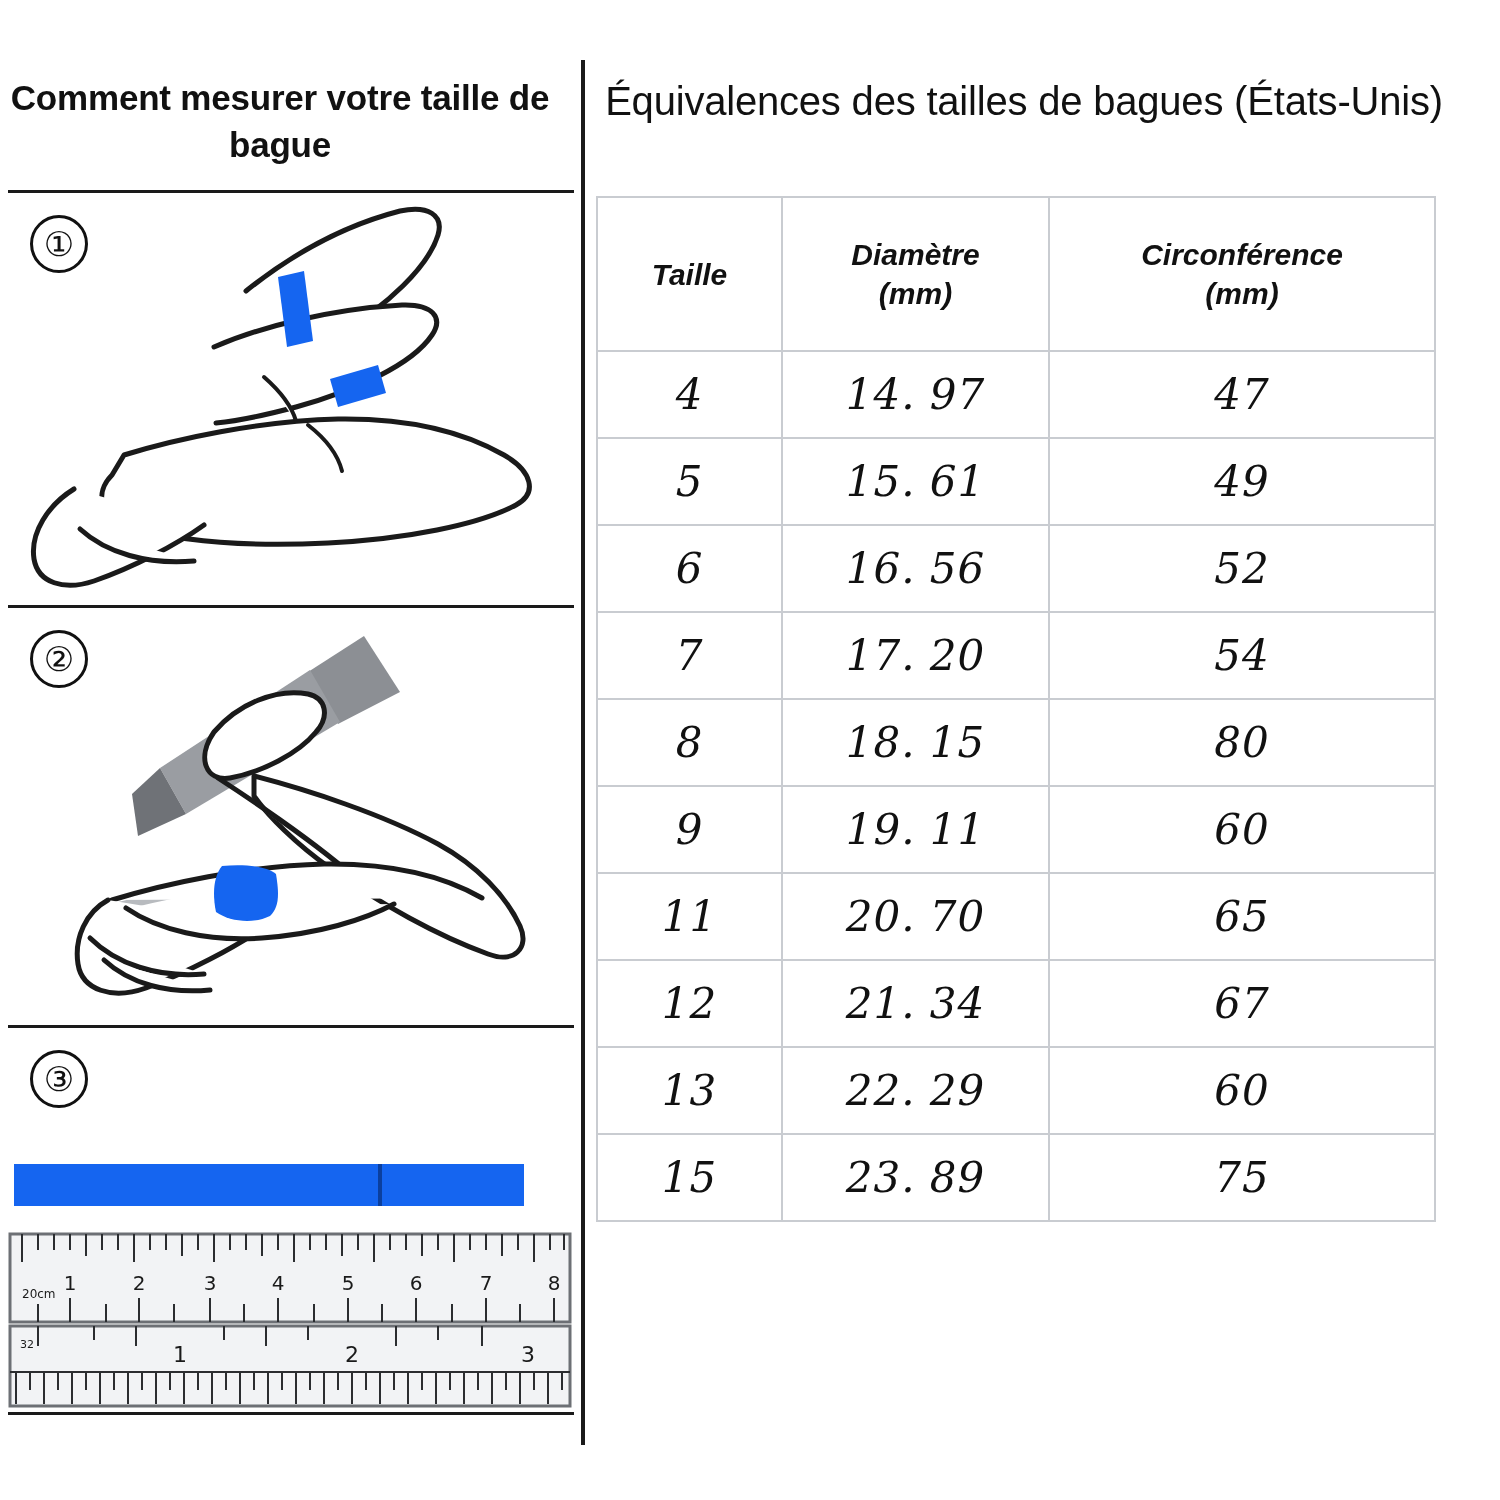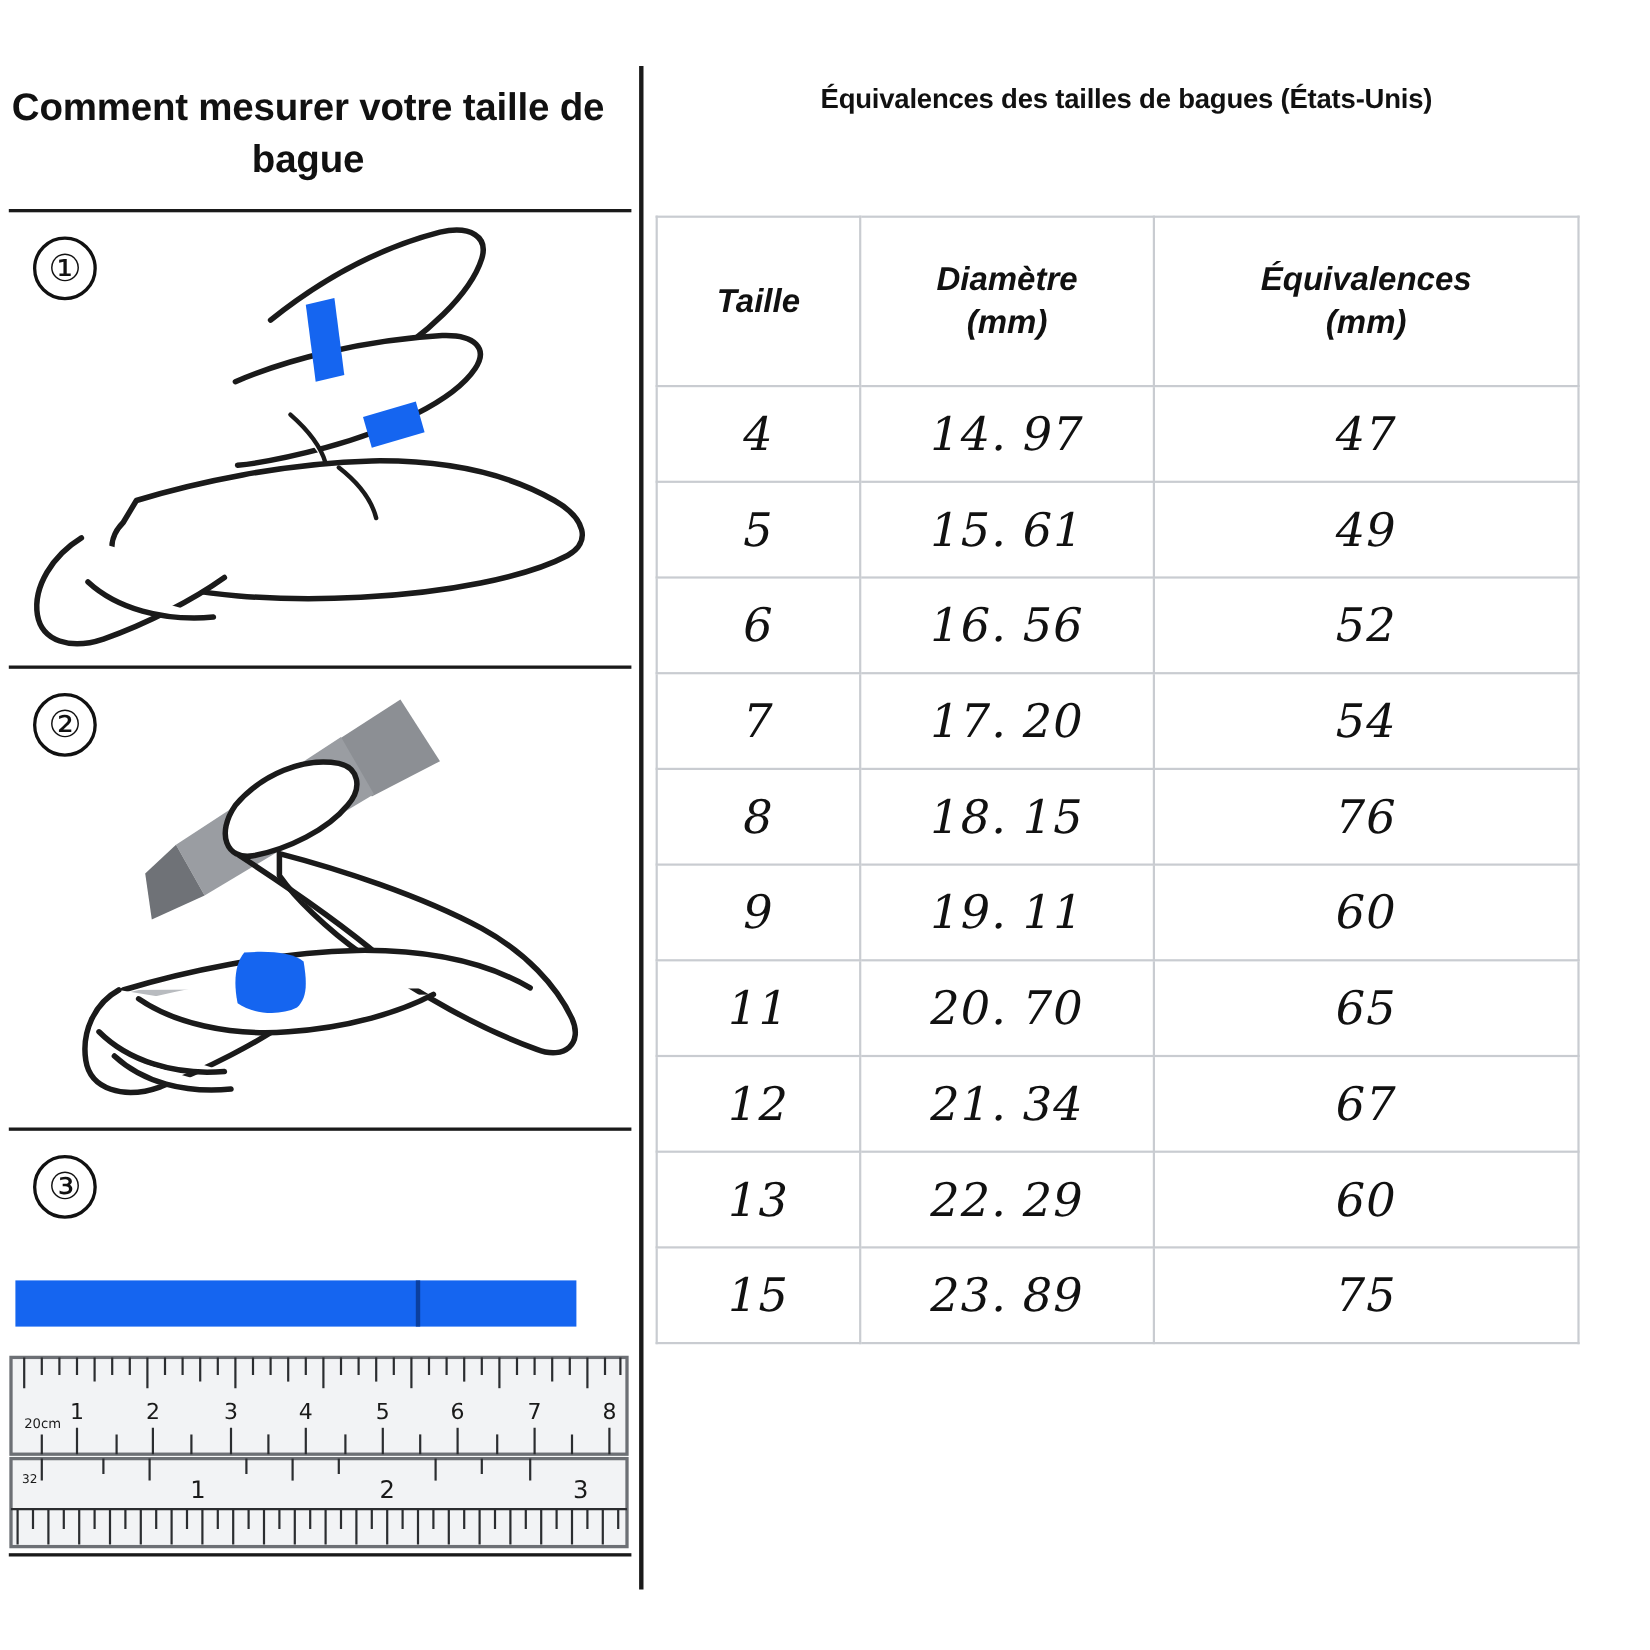--- a/index.html
+++ b/index.html
@@ -84,22 +84,22 @@
     top: 0;
     width: 856px;
     height: 1500px;
   }
   .right-title {
     position: absolute;
     top: 74px;
     left: 0;
     width: 856px;
     text-align: center;
-    font-size: 25px;
-    font-weight: bold;
+    font-size: 40px;
+    font-weight: normal;
     line-height: 1.35;
     letter-spacing: -0.2px;
   }
   table.sizes {
     position: absolute;
     top: 196px;
     left: 0;
     width: 838px;
     border-collapse: collapse;
     table-layout: fixed;
@@ -366,21 +366,21 @@
       <thead>
         <tr>
           <th>
             <div>Taille</div>
           </th>
           <th>
             <div>Diamètre</div>
             <div>(mm)</div>
           </th>
           <th>
-            <div>Équivalences</div>
+            <div>Circonférence</div>
             <div>(mm)</div>
           </th>
         </tr>
       </thead>
       <tbody>
         <tr>
             <td>4</td>
             <td class="dec">14. 97</td>
             <td>47</td>
           </tr>
@@ -395,21 +395,21 @@
             <td>52</td>
           </tr>
         <tr>
             <td>7</td>
             <td class="dec">17. 20</td>
             <td>54</td>
           </tr>
         <tr>
             <td>8</td>
             <td class="dec">18. 15</td>
-            <td>76</td>
+            <td>80</td>
           </tr>
         <tr>
             <td>9</td>
             <td class="dec">19. 11</td>
             <td>60</td>
           </tr>
         <tr>
             <td>11</td>
             <td class="dec">20. 70</td>
             <td>65</td>

